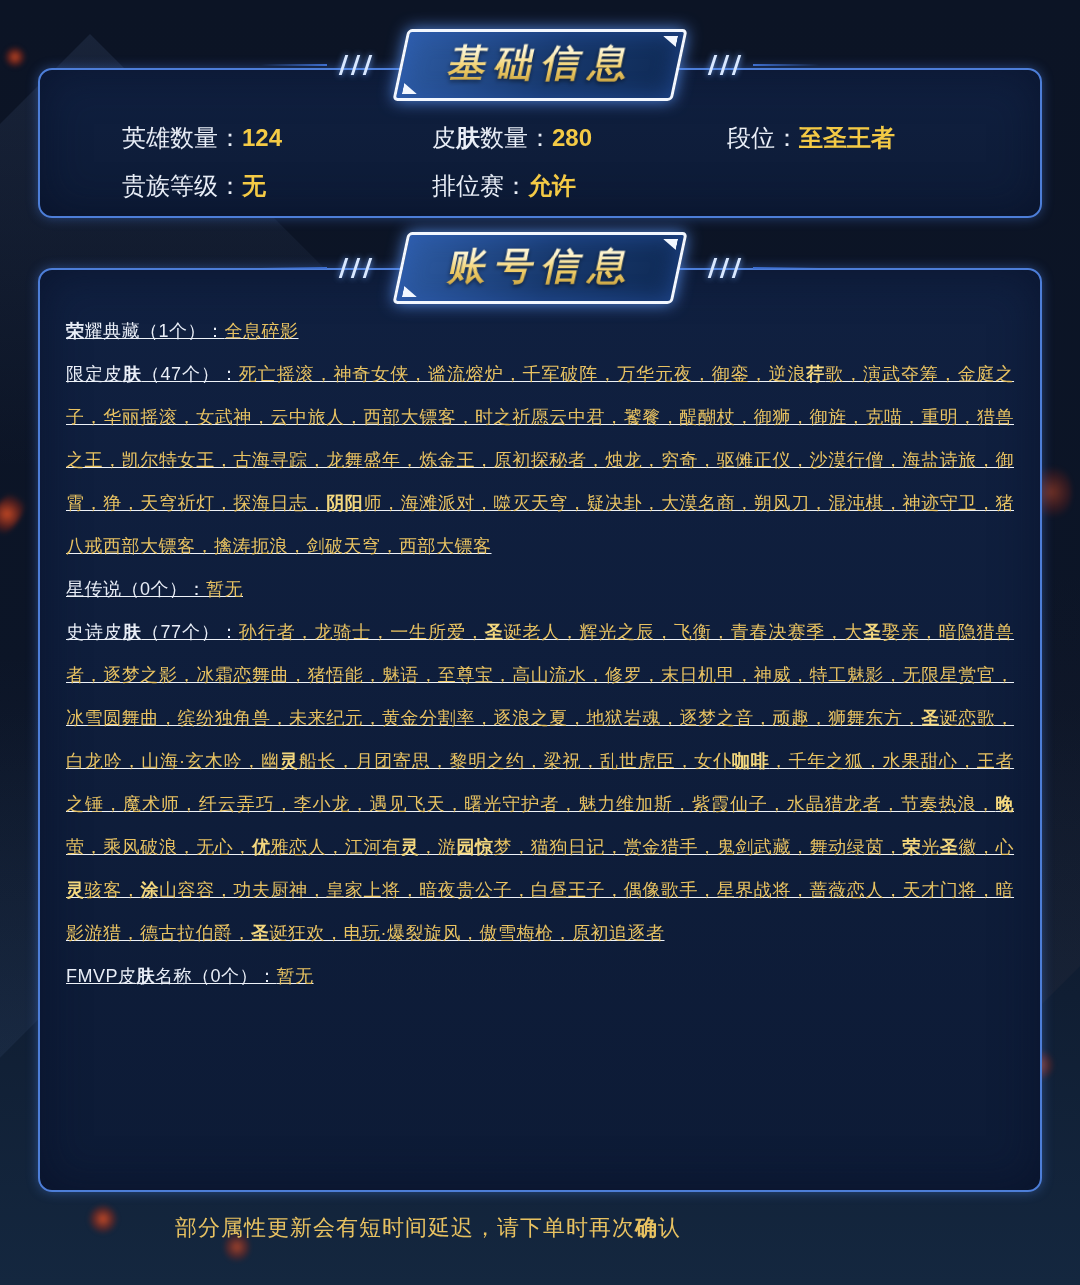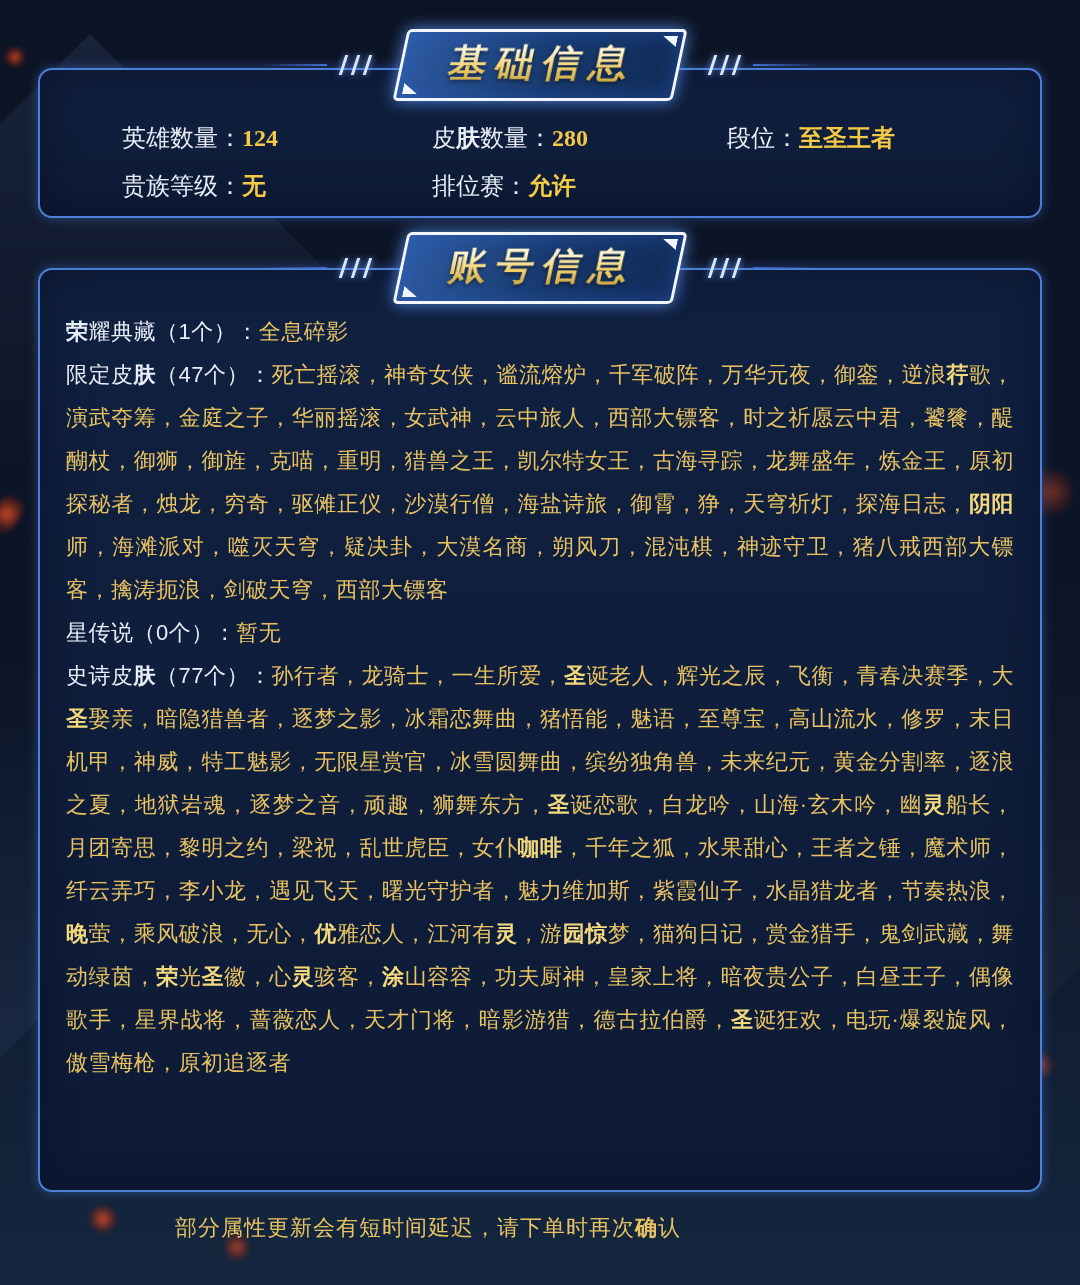--- a/index.html
+++ b/index.html
@@ -24,21 +24,21 @@
   .e3 { left:1030px; top:462px; width:42px; height:60px; opacity:.55; }
   .e4 { left:88px;  top:1204px; width:30px; height:30px; }
   .e5 { left:224px; top:1230px; width:26px; height:34px; opacity:.8; }
   .e6 { left:1024px; top:1048px; width:30px; height:34px; opacity:.7; }
 
   
   .panel { position:absolute; left:38px; width:1000px;
            background:linear-gradient(180deg,#102040 0%,#0d1b36 100%);
            border:2px solid #4d7ed8; border-radius:14px;
            box-shadow:0 0 12px rgba(80,135,240,.4), inset 0 0 45px rgba(8,16,38,.65); }
-  .panel-basic   { top:68px;  height:146px;font-family:Liberation Serif, serif; }
+  .panel-basic   { top:68px;  height:146px; }
   .panel-account { top:268px; height:920px; }
 
   
   .section-head { position:absolute; left:0; width:1080px; height:64px; z-index:6;
                   display:flex; align-items:center; justify-content:center; }
   .head-basic   { top:33px; }
   .head-account { top:236px; }
   .hline { width:66px; height:2px; background:#3e6fd0; }
   .hline.l { background:linear-gradient(90deg,transparent,#3e6fd0); }
   .hline.r { background:linear-gradient(270deg,transparent,#3e6fd0); }
@@ -60,22 +60,22 @@
 
   
   .basic-grid { display:grid; grid-template-columns:310px 295px auto; row-gap:16px;
                 padding:52px 20px 0 82px; font-size:24px; color:#e9eef7; }
   .field { white-space:nowrap; }
   .lab { color:#e9eef7; }
   .bval { color:#f4ca45; font-weight:700; }
 
   
   .account-body { padding:40px 26px 0 26px; }
-  .entry { margin:0; font-size:22px; line-height:43px; letter-spacing:.5px;
-           text-align:justify; text-justify:inter-ideograph; color:#eef2f8; }
+  .entry { margin:0; font-size:18px; line-height:43px; letter-spacing:.5px;
+           text-align:justify; text-justify:inter-ideograph; color:#eef2f8;text-decoration:underline; }
   .gold { color:#e8c261; }
   .hx { font-weight:700; font-style:normal; }
   .gold .hx { color:#f4d87e; }
 
   .footer { position:absolute; top:1213px; left:0; width:856px; text-align:center;
             font-size:22px; letter-spacing:1px; color:#e8c261; }
 </style>
 </head>
 <body>
 
@@ -136,20 +136,23 @@
       </p>
       <p class="entry">
         <span class="lab">限定皮<b class="hx">肤</b>（47个）：</span><span class="gold">死亡摇滚，神奇女侠，谧流熔炉，千军破阵，万华元夜，御銮，逆浪<b class="hx">荇</b>歌，演武夺筹，金庭之子，华丽摇滚，女武神，云中旅人，西部大镖客，时之祈愿云中君，饕餮，醍醐杖，御狮，御旌，克喵，重明，猎兽之王，凯尔特女王，古海寻踪，龙舞盛年，炼金王，原初探秘者，烛龙，穷奇，驱傩正仪，沙漠行僧，海盐诗旅，御霄，狰，天穹祈灯，探海日志，<b class="hx">阴</b><b class="hx">阳</b>师，海滩派对，噬灭天穹，疑决卦，大漠名商，朔风刀，混沌棋，神迹守卫，猪八戒西部大镖客，擒涛扼浪，剑破天穹，西部大镖客</span>
       </p>
       <p class="entry">
         <span class="lab">星传说（0个）：</span><span class="gold">暂无</span>
       </p>
       <p class="entry">
         <span class="lab">史诗皮<b class="hx">肤</b>（77个）：</span><span class="gold">孙行者，龙骑士，一生所爱，<b class="hx">圣</b>诞老人，辉光之辰，飞衡，青春决赛季，大<b class="hx">圣</b>娶亲，暗隐猎兽者，逐梦之影，冰霜恋舞曲，猪悟能，魅语，至尊宝，高山流水，修罗，末日机甲，神威，特工魅影，无限星赏官，冰雪圆舞曲，缤纷独角兽，未来纪元，黄金分割率，逐浪之夏，地狱岩魂，逐梦之音，顽趣，狮舞东方，<b class="hx">圣</b>诞恋歌，白龙吟，山海·玄木吟，幽<b class="hx">灵</b>船长，月团寄思，黎明之约，梁祝，乱世虎臣，女仆<b class="hx">咖</b><b class="hx">啡</b>，千年之狐，水果甜心，王者之锤，魔术师，纤云弄巧，李小龙，遇见飞天，曙光守护者，魅力维加斯，紫霞仙子，水晶猎龙者，节奏热浪，<b class="hx">晚</b>萤，乘风破浪，无心，<b class="hx">优</b>雅恋人，江河有<b class="hx">灵</b>，游<b class="hx">园</b><b class="hx">惊</b>梦，猫狗日记，赏金猎手，鬼剑武藏，舞动绿茵，<b class="hx">荣</b>光<b class="hx">圣</b>徽，心<b class="hx">灵</b>骇客，<b class="hx">涂</b>山容容，功夫厨神，皇家上将，暗夜贵公子，白昼王子，偶像歌手，星界战将，蔷薇恋人，天才门将，暗影游猎，德古拉伯爵，<b class="hx">圣</b>诞狂欢，电玩·爆裂旋风，傲雪梅枪，原初追逐者</span>
       </p>
+      <p class="entry">
+        <span class="lab">FMVP皮<b class="hx">肤</b>名称（0个）：</span><span class="gold">暂无</span>
+      </p>
     </div>
   </section>
 
   <div class="section-head head-account">
     <span class="hline l"></span>
     <span class="tickgroup">
         <i></i>
         <i></i>
         <i></i>
       </span>

